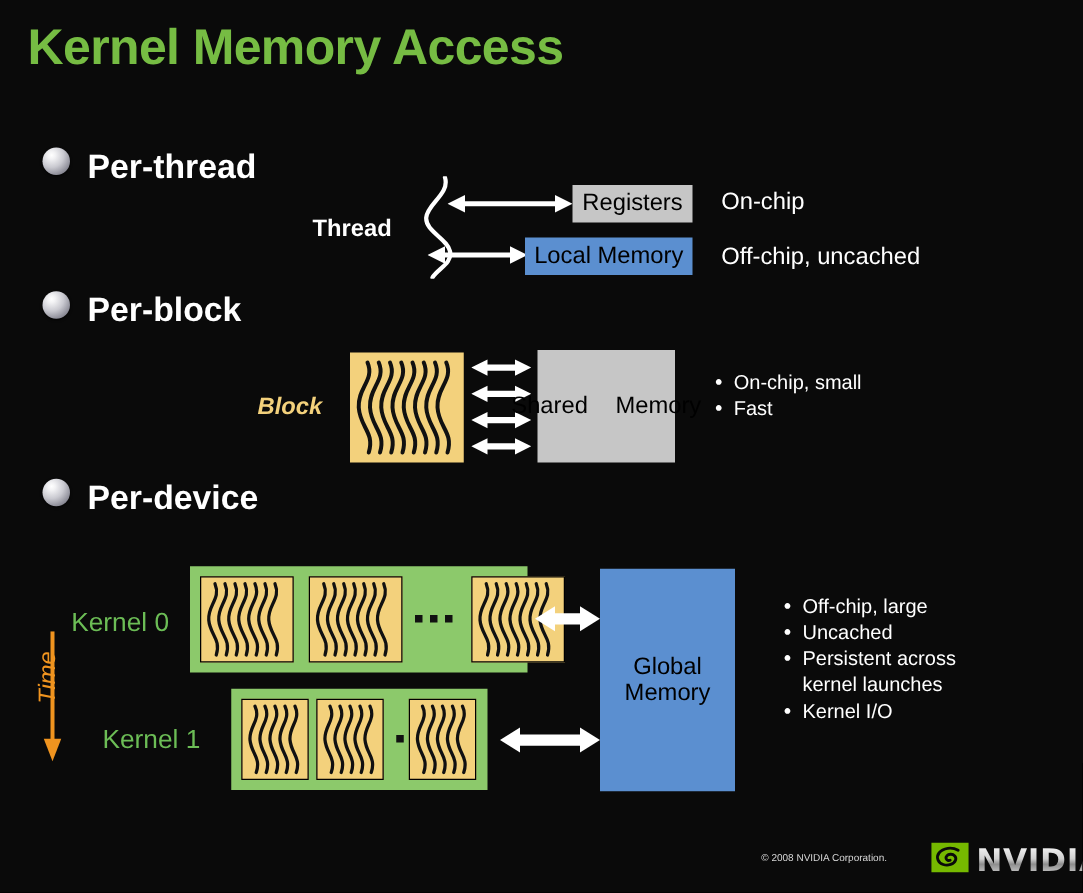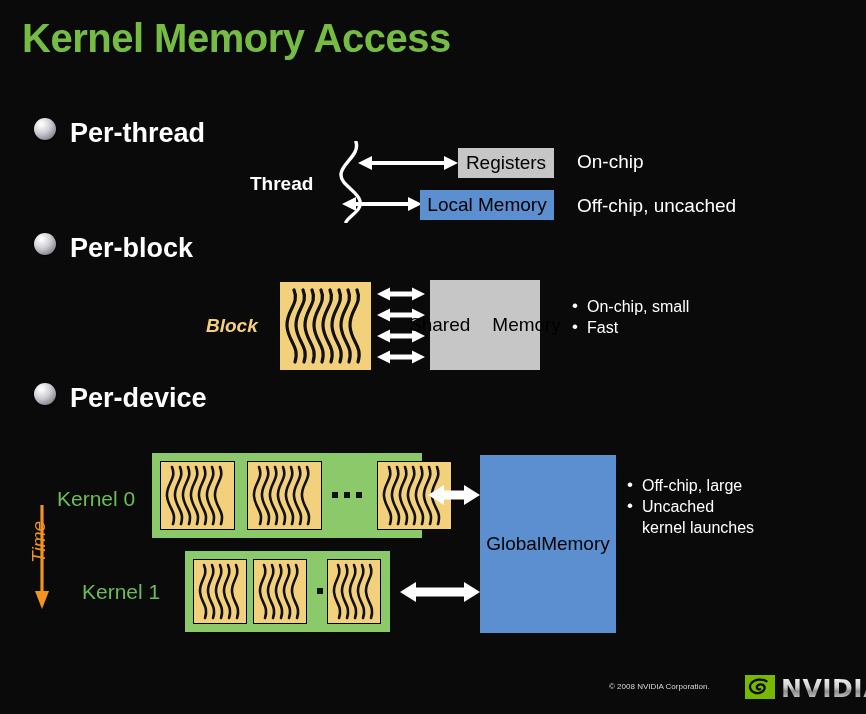--- a/index.html
+++ b/index.html
@@ -396,29 +396,31 @@
     </svg>
   </div>
   <div class="arrow" style="left:400px; top:580px;">
     <svg width="80" height="24" viewBox="0 0 80 24">
       <line x1="14" y1="12" x2="66" y2="12" stroke="#fff" stroke-width="9"></line>
       <polygon points="0,12 16,2 16,22" fill="#fff"></polygon>
       <polygon points="80,12 64,2 64,22" fill="#fff"></polygon>
     </svg>
   </div>
 
-  <div class="mbox blue" style="left:480px; top:455px; width:136px; height:178px; ">
+  <div class="mbox blue" style="left:480px; top:455px; width:108px; height:178px; flex-direction:column;">
     <span>Global</span>
     <span>Memory</span>
   </div>
 
   <div class="bullist" style="left:625px; top:475px;">
     <div class="li">Off-chip, large</div>
     <div class="li">Uncached</div>
+    <div class="li">Persistent across</div>
     <div class="li cont">kernel launches</div>
+    <div class="li">Kernel I/O</div>
   </div>
 
   <div class="copyright" style="left:609px; top:682px;">© 2008 NVIDIA Corporation.</div>
 
   <div class="nvlogo" style="left:745px; top:674px;">
     <span>
       <svg width="30" height="24" viewBox="0 0 30 24">
         <rect x="0" y="0" width="30" height="24" fill="#76b900"></rect>
         <path d="M21.5 6.2 C 16.5 3.4, 9.5 4.2, 6.2 8.4 C 3.6 11.8, 5.4 16.2, 9.6 17.6
                  C 13.4 18.9, 18.2 17.4, 19.4 14.2 C 20.4 11.6, 18.2 9.2, 15.3 9.4

